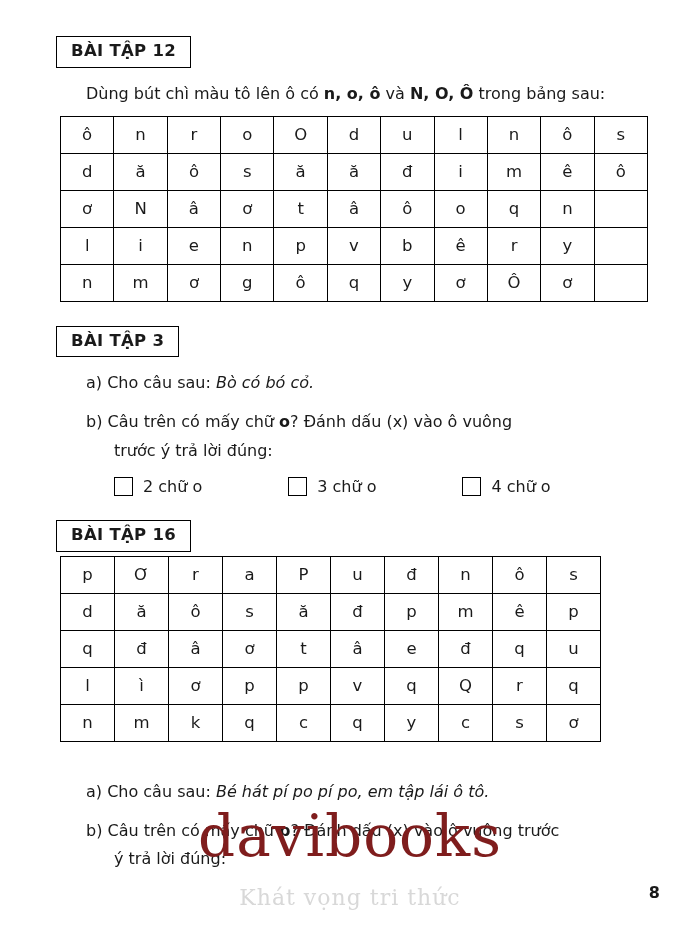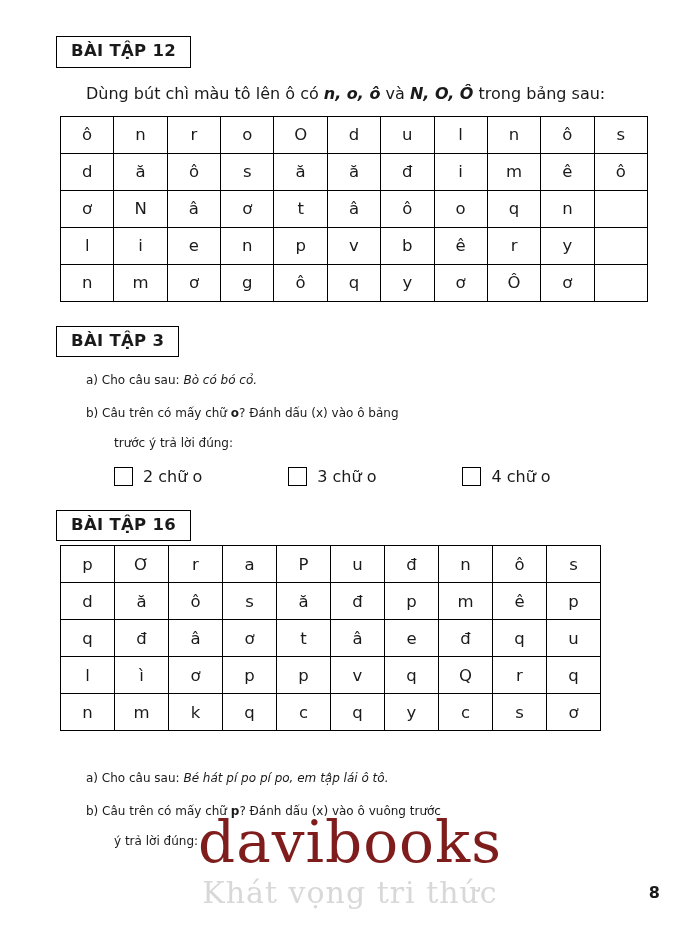--- a/index.html
+++ b/index.html
@@ -35,47 +35,47 @@
     margin-left: 4px;
   }
 
   .block { margin-bottom: 0; }
 
   .prompt {
     font-size: 16px;
     line-height: 1.5;
     margin: 14px 0 10px 34px;
   }
-  .prompt b { font-weight: bold; font-style: italic; }
+  .prompt b { font-weight: bold; }
 
   
   table.grid {
     border-collapse: collapse;
     margin-left: 8px;
     margin-top: 4px;
   }
   table.grid td {
     border: 1px solid #000;
     width: 51px;
     height: 34px;
     text-align: center;
     vertical-align: middle;
     font-size: 16.5px;
     font-family: "DejaVu Sans", sans-serif;
   }
 
   
   .q-line {
-    font-size: 12px;
+    font-size: 16px;
     line-height: 1.55;
     margin: 14px 0 0 34px;
   }
   .q-line.indent2 {
     margin-left: 62px;
-    margin-top: 12px;
+    margin-top: 4px;
   }
   .q-line i { font-style: italic; }
   .q-line b { font-weight: bold; }
 
   
   .choices {
     margin: 14px 0 0 62px;
     display: flex;
     gap: 86px;
   }
@@ -107,23 +107,23 @@
   }
   .wm-main {
     font-family: "DejaVu Serif", serif;
     font-size: 58px;
     color: #7f1d1d;
     letter-spacing: 1px;
     line-height: 1;
   }
   .wm-sub {
     font-family: "DejaVu Serif", serif;
-    font-size: 30px;
+    font-size: 22px;
     color: #d8d8d8;
-    margin-top: 4px;
+    margin-top: 20px;
     letter-spacing: 1px;
   }
 
   .page-no {
     position: absolute;
     right: 40px;
     bottom: 46px;
     font-size: 16px;
     font-weight: bold;
     z-index: 6;
@@ -211,21 +211,21 @@
   </div>
 
   <div class="sp-14"></div>
 
   <div class="block">
     <div class="ex-head">BÀI TẬP 3</div>
     <div class="q-line">
       <span>a) Cho câu sau: </span><i>Bò có bó cỏ.</i>
     </div>
     <div class="q-line">
-      <span>b) Câu trên có mấy chữ </span><b>o</b><span>? Đánh dấu (x) vào ô bảng</span>
+      <span>b) Câu trên có mấy chữ </span><b>o</b><span>? Đánh dấu (x) vào ô vuông</span>
     </div>
     <div class="q-line indent2">trước ý trả lời đúng:</div>
     <div class="choices">
       <div class="choice">
         <span class="box"></span>
         <span>2 chữ o</span>
       </div>
       <div class="choice">
         <span class="box"></span>
         <span>3 chữ o</span>

